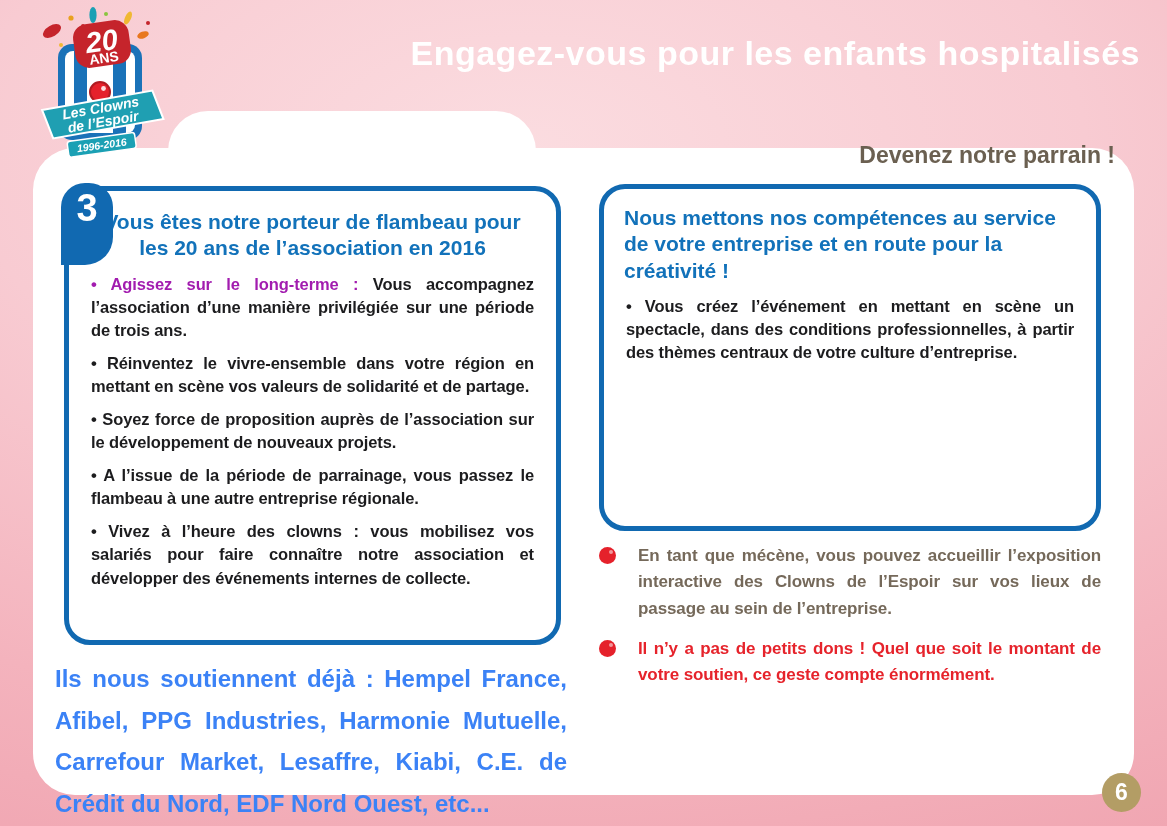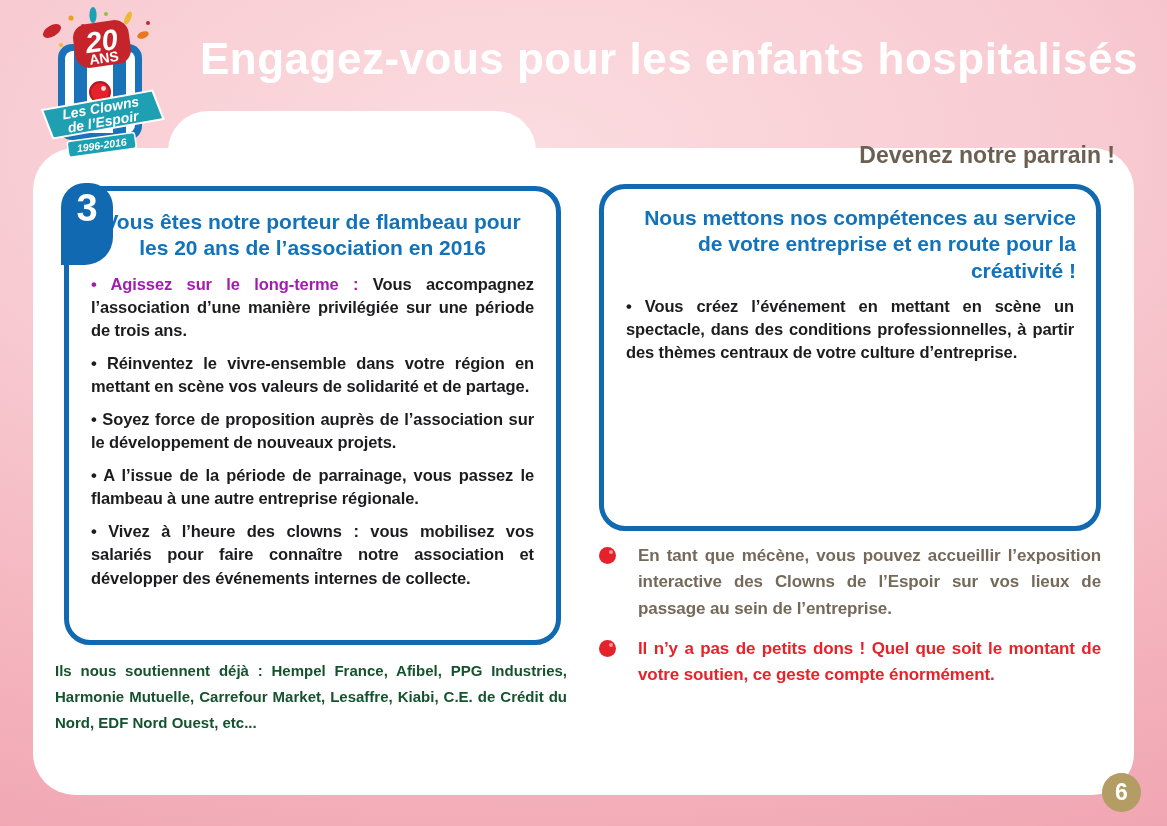--- a/index.html
+++ b/index.html
@@ -6,41 +6,41 @@
   body{
     width:1167px;height:826px;position:relative;overflow:hidden;
     font-family:"Liberation Sans",sans-serif;
     background:radial-gradient(120% 95% at 45% 18%, #fbdce0 0%, #f8cbd2 40%, #f4b3bd 75%, #f0a5b1 100%);
   }
   
   .card-main{position:absolute;left:33px;top:148px;width:1101px;height:647px;background:#fff;border-radius:42px;}
   .card-bump{position:absolute;left:168px;top:111px;width:368px;height:130px;background:#fff;border-radius:40px;}
 
   
-  .main-title{position:absolute;left:200px;top:34px;width:940px;text-align:left;
-    font-size:44px;font-weight:bold;color:#ffffff;letter-spacing:.5px;}
+  .main-title{position:absolute;left:200px;top:34px;width:940px;text-align:right;
+    font-size:34px;font-weight:bold;color:#ffffff;letter-spacing:.5px;}
   .subtitle{position:absolute;right:52px;top:100px;font-size:23px;font-weight:bold;color:#6b6051;margin-top:42px;}
 
   
   .box{position:absolute;background:#fff;border:5px solid #1169b1;border-radius:26px;box-sizing:border-box;}
   #box-left{left:64px;top:186px;width:497px;height:459px;}
   #box-right{left:599px;top:184px;width:502px;height:347px;}
   .badge-number{position:absolute;left:61px;top:183px;width:52px;height:82px;background:#1169b1;
     border-radius:24px 24px 28px 0;color:#fff;font-size:38px;font-weight:bold;text-align:center;
     padding-top:4px;box-sizing:border-box;z-index:3;}
-  .box-title{color:#1272ba;font-weight:bold;font-size:21px;line-height:1.25;padding:16px 20px 0;text-align:right;}
+  .box-title{color:#1272ba;font-weight:bold;font-size:21px;line-height:1.25;padding:16px 20px 0;}
   .box-title.center{text-align:center;padding-top:18px;}
   .box-body{padding:11px 22px 0;}
   .box-body p{margin:0 0 10px;font-size:16.5px;font-weight:bold;color:#1c1c1e;
     text-align:justify;line-height:1.4;letter-spacing:-0.1px;}
   .olive{color:#a21caf;}
 
   
-  .sponsors{position:absolute;left:55px;top:658px;width:512px;font-size:15px;font-weight:bold;
-    color:#14532d;text-align:justify;line-height:1.73;}
+  .sponsors{position:absolute;left:55px;top:658px;width:512px;font-size:24px;font-weight:bold;
+    color:#3b82f6;text-align:justify;line-height:1.73;}
 
   
   .notes{position:absolute;left:599px;top:543px;width:502px;}
   .note{display:flex;gap:22px;margin-bottom:14px;}
   .nose-icon{flex:0 0 17px;width:17px;height:17px;border-radius:50%;background:#e5212b;
     position:relative;margin-top:4px;}
   .nose-icon::after{content:"";position:absolute;right:3px;top:3px;width:4px;height:4px;
     border-radius:50%;background:#f2969b;}
   .note p{margin:0;font-size:17px;font-weight:bold;text-align:justify;line-height:1.55;letter-spacing:-0.1px;}
   .note.brown p{color:#75695a;}

